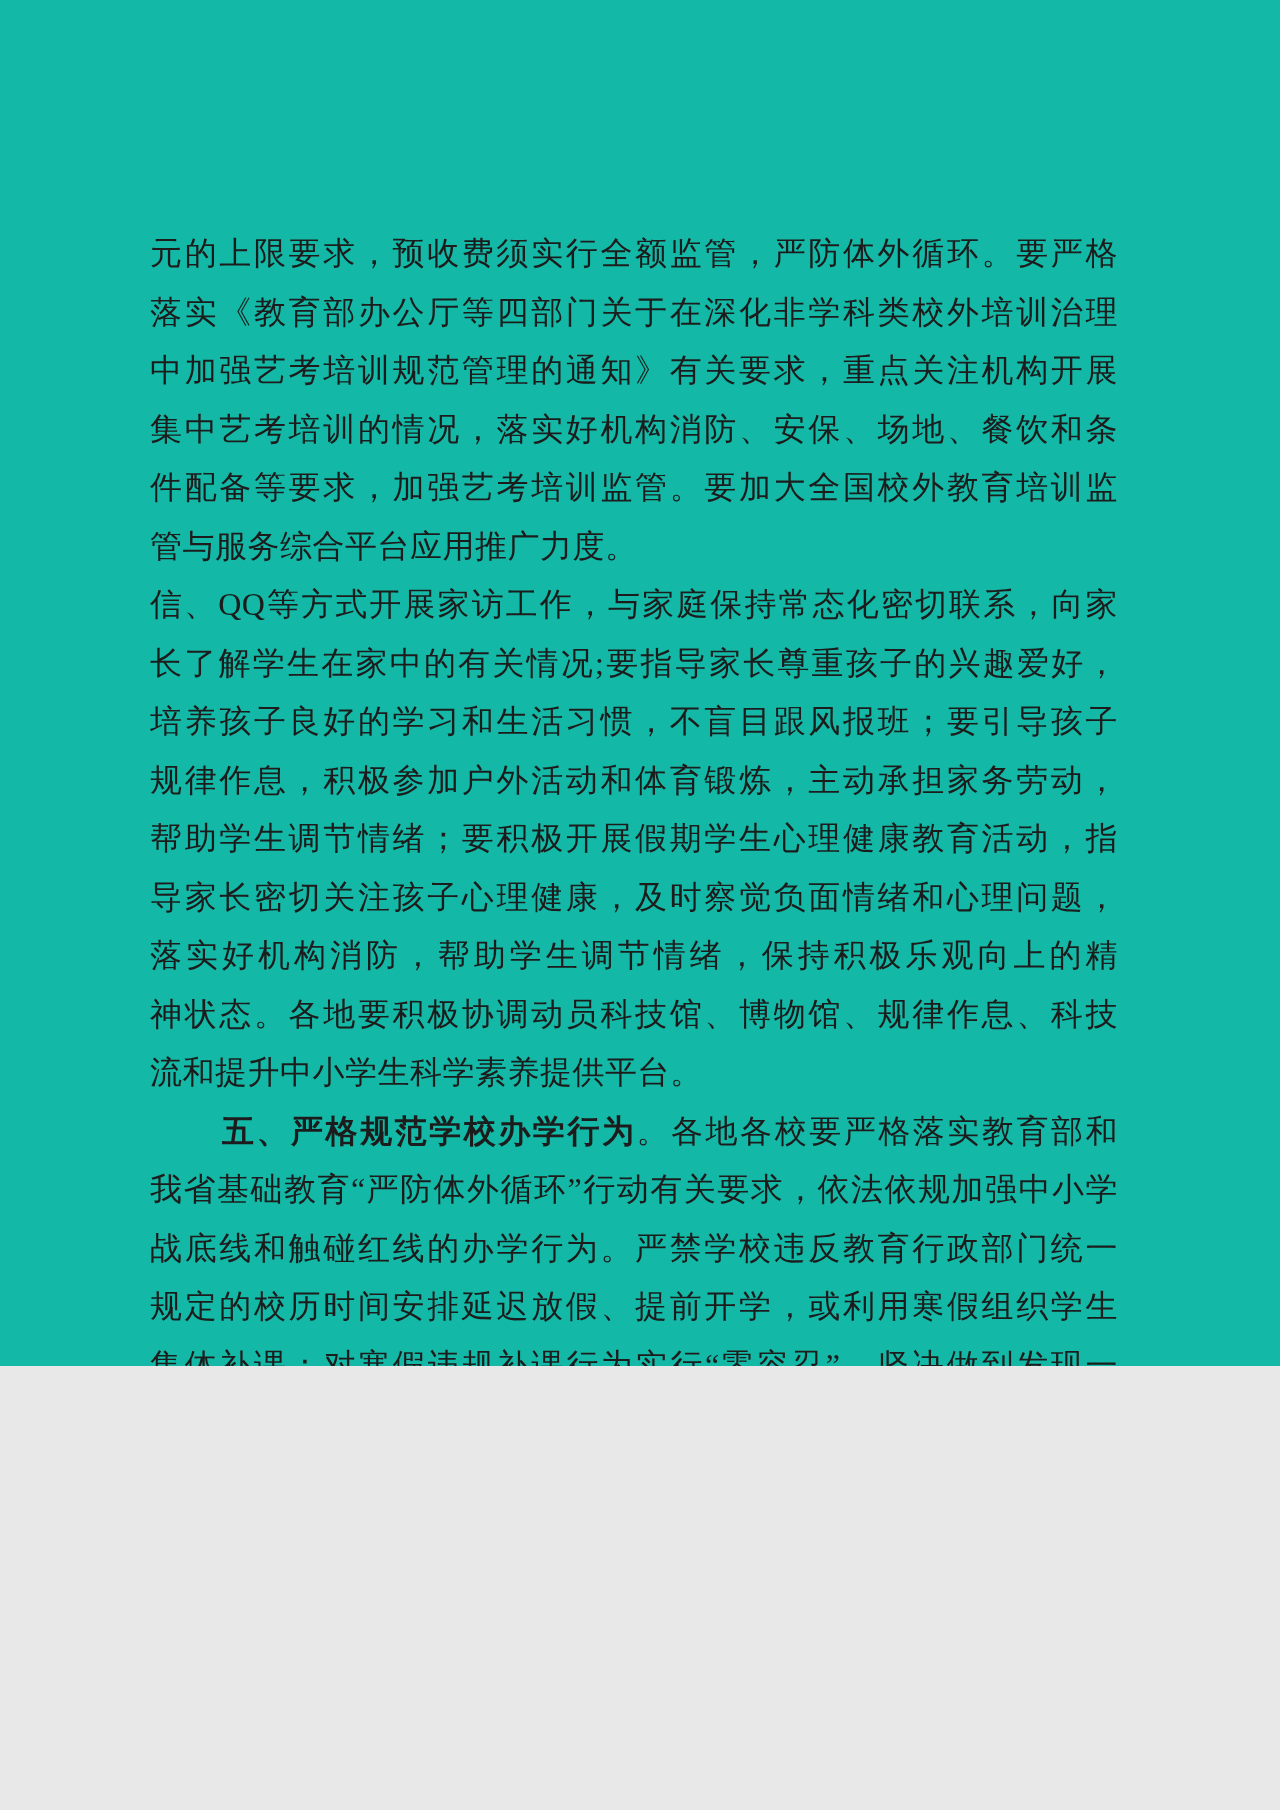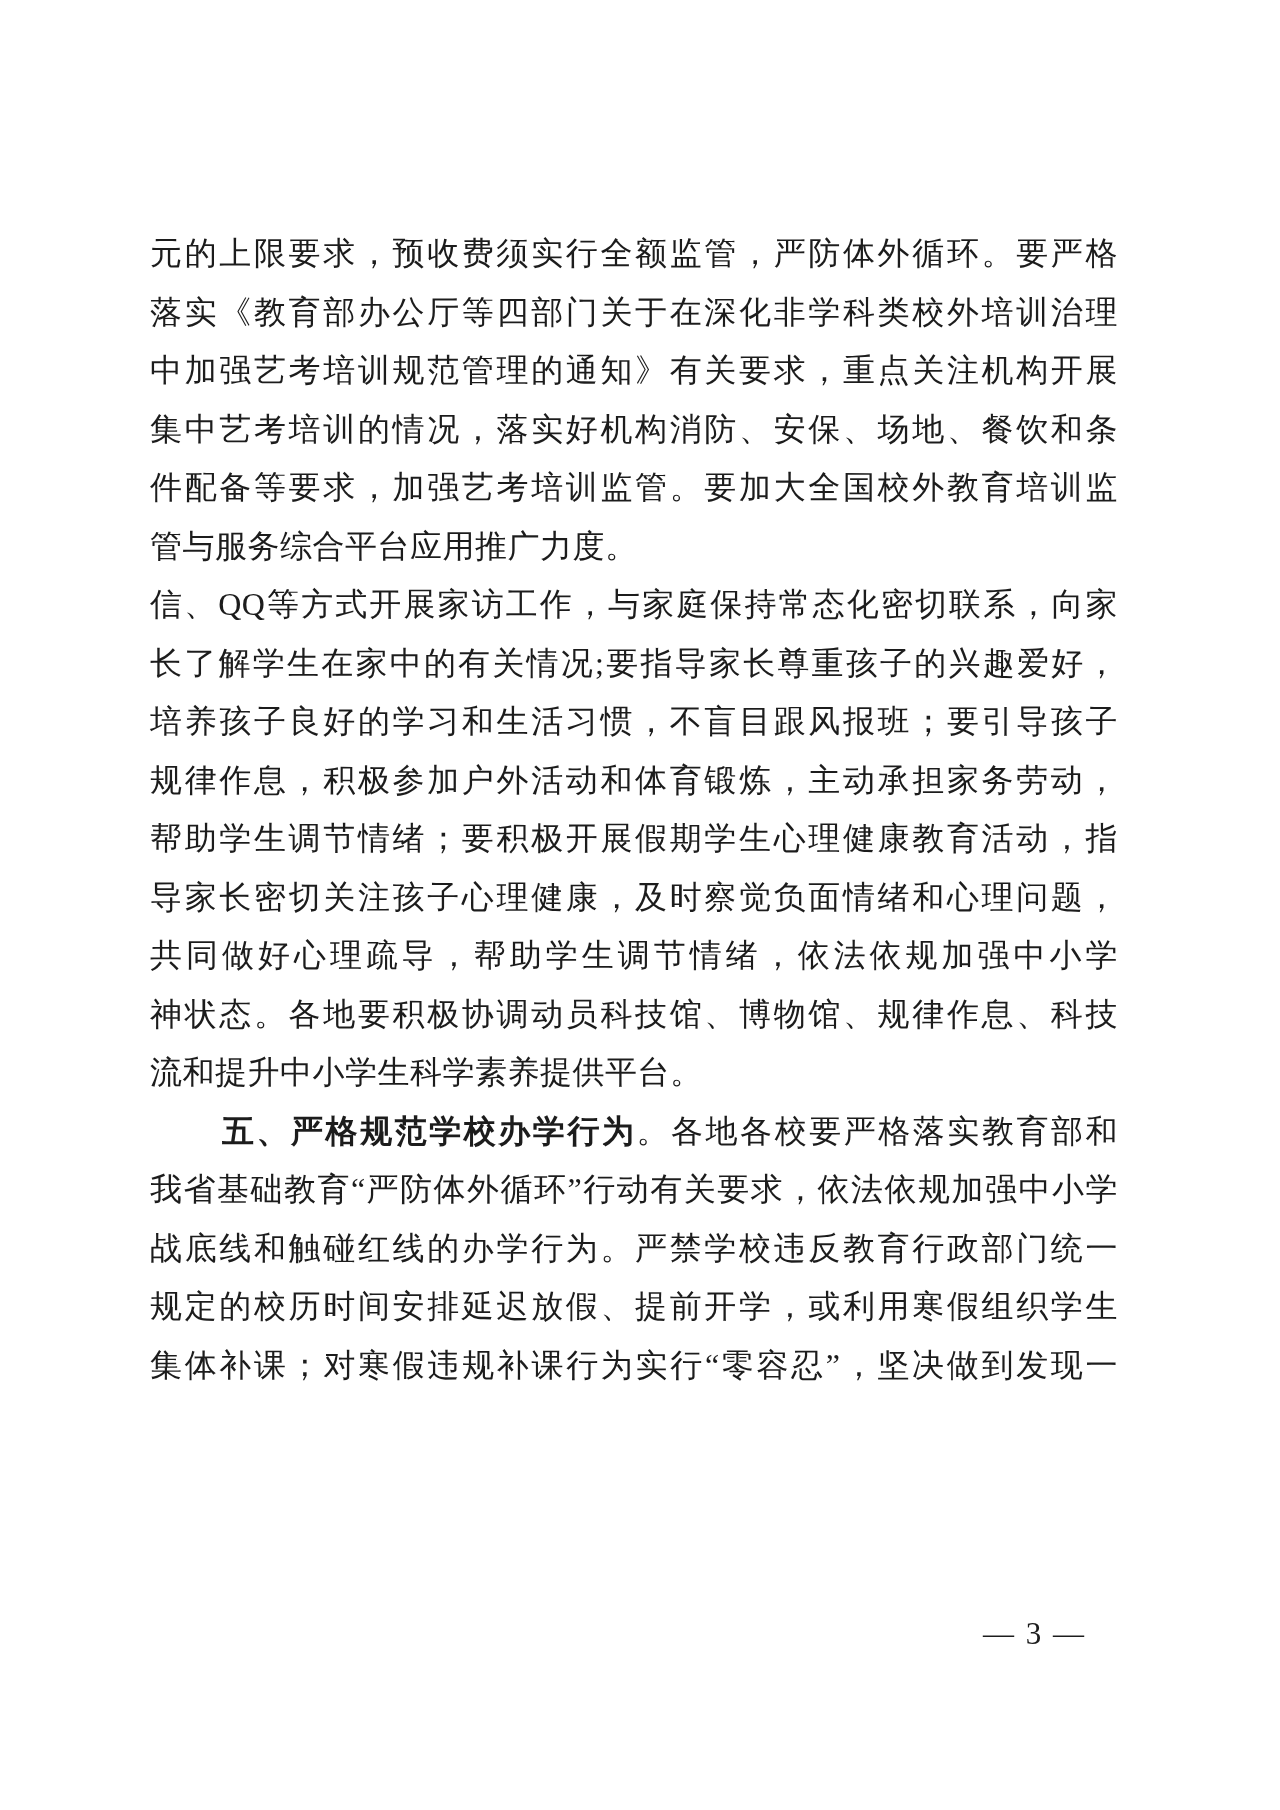--- a/index.html
+++ b/index.html
@@ -3,22 +3,22 @@
 <meta charset="utf-8">
 <style>
   html, body {
     margin: 0;
     padding: 0;
     background: #e8e8e8;
   }
   .page {
     position: relative;
     width: 1280px;
-    height: 1810px;
-    background: #ffffff;
+    height: 1366px;
+    background: #14b8a6;
     overflow: hidden;
     font-family: "Liberation Serif", "DejaVu Serif", serif;
     color: #1c1c1c;
   }
   .doc-body {
     position: absolute;
     left: 150px;
     top: 224px;
     width: 968px;
   }
@@ -64,21 +64,21 @@
     <div class="line">件配备等要求，加强艺考培训监管。要加大全国校外教育培训监</div>
     <div class="line para-end">管与服务综合平台应用推广力度。</div>
 
 
     <div class="line">信、QQ等方式开展家访工作，与家庭保持常态化密切联系，向家</div>
     <div class="line">长了解学生在家中的有关情况;要指导家长尊重孩子的兴趣爱好，</div>
     <div class="line">培养孩子良好的学习和生活习惯，不盲目跟风报班；要引导孩子</div>
     <div class="line">规律作息，积极参加户外活动和体育锻炼，主动承担家务劳动，</div>
     <div class="line">帮助学生调节情绪；要积极开展假期学生心理健康教育活动，指</div>
     <div class="line">导家长密切关注孩子心理健康，及时察觉负面情绪和心理问题，</div>
-    <div class="line">共同做好心理疏导，帮助学生调节情绪，依法依规加强中小学</div>
+    <div class="line">落实好机构消防，帮助学生调节情绪，保持积极乐观向上的精</div>
     <div class="line">神状态。各地要积极协调动员科技馆、博物馆、规律作息、科技</div>
     <div class="line para-end">流和提升中小学生科学素养提供平台。</div>
 
     <div class="line indent"><span class="heading">五、严格规范学校办学行为</span><span>。各地各校要严格落实教育部和</span></div>
 
     <div class="line">我省基础教育“严防体外循环”行动有关要求，依法依规加强中小学</div>
     <div class="line">战底线和触碰红线的办学行为。严禁学校违反教育行政部门统一</div>
     <div class="line">规定的校历时间安排延迟放假、提前开学，或利用寒假组织学生</div>
     <div class="line">集体补课；对寒假违规补课行为实行“零容忍”，坚决做到发现一</div>
   </div>

